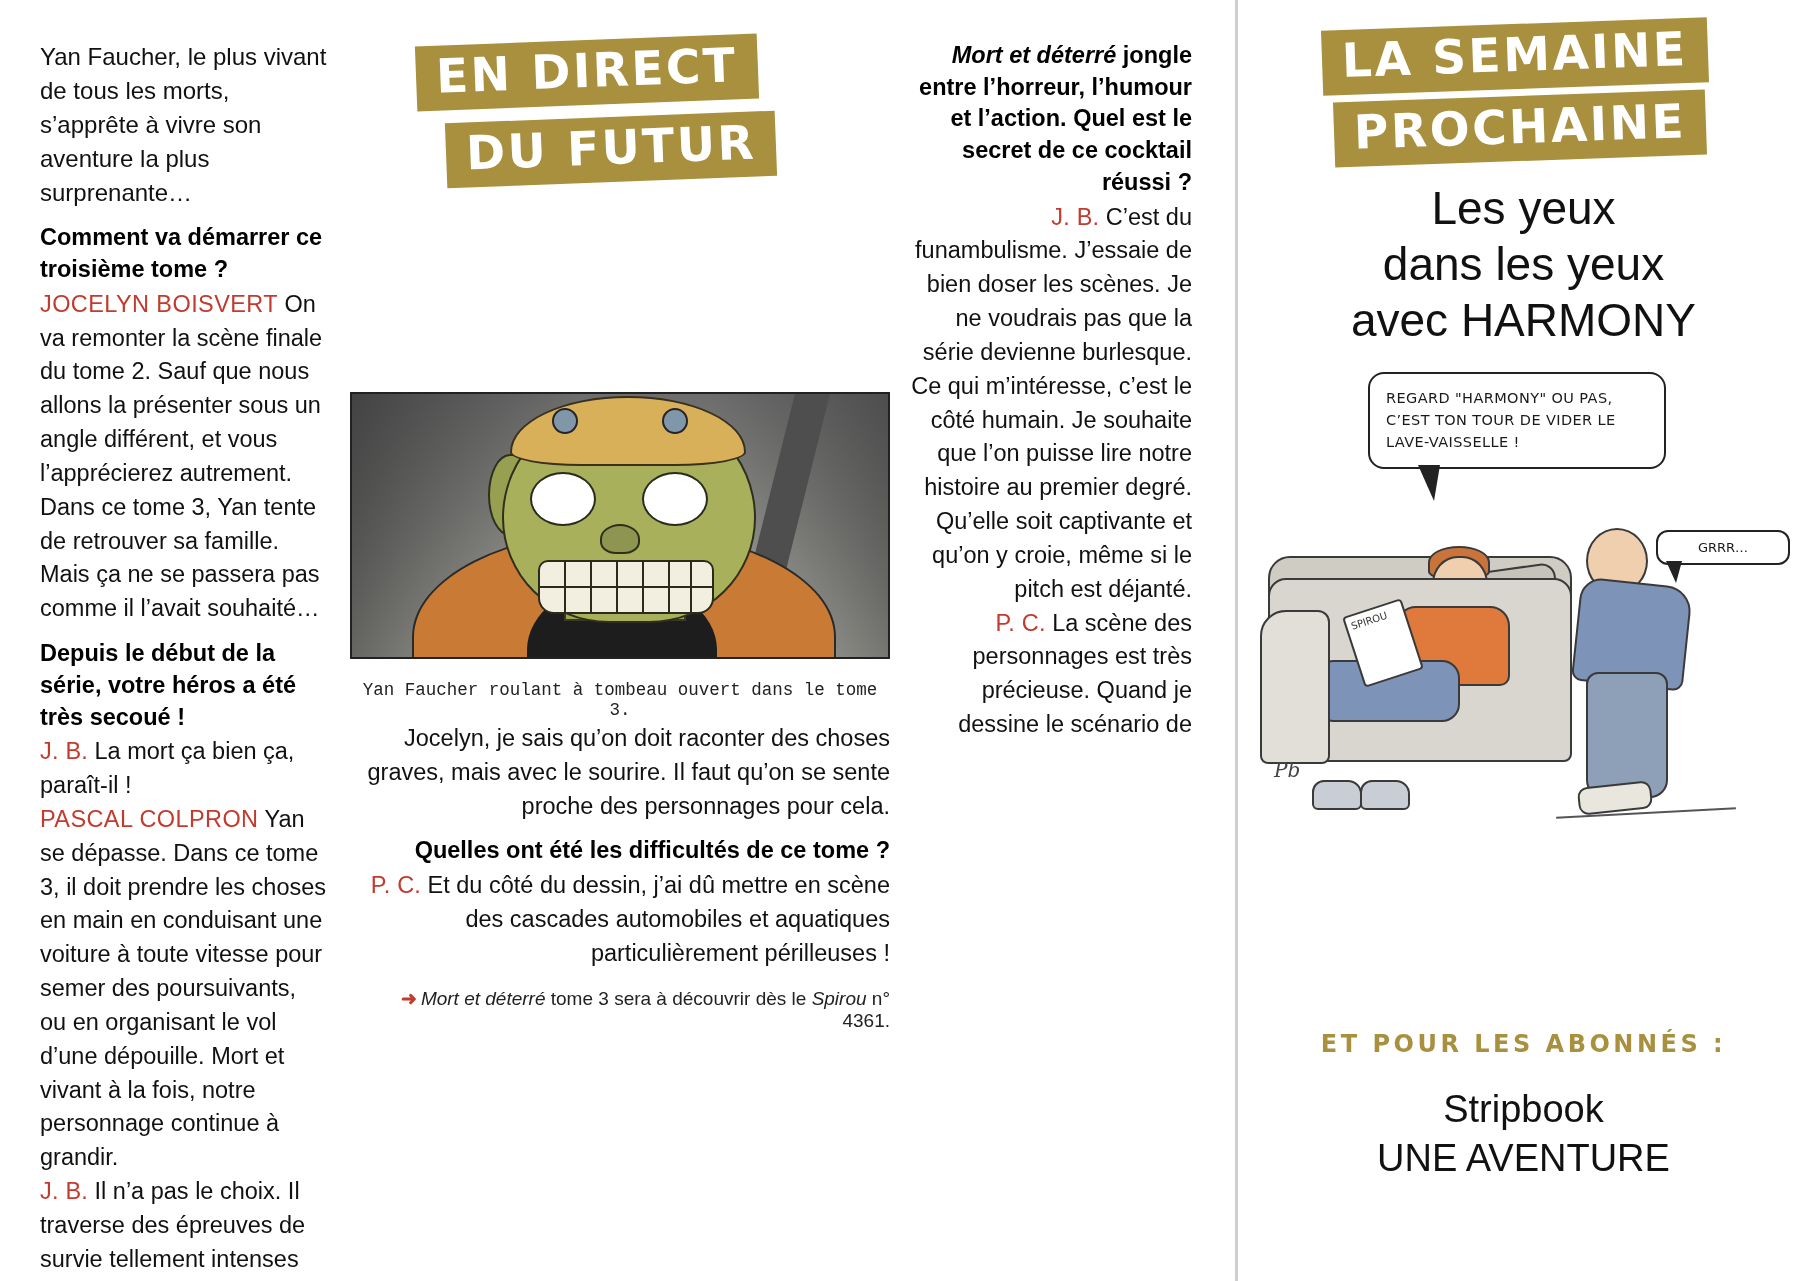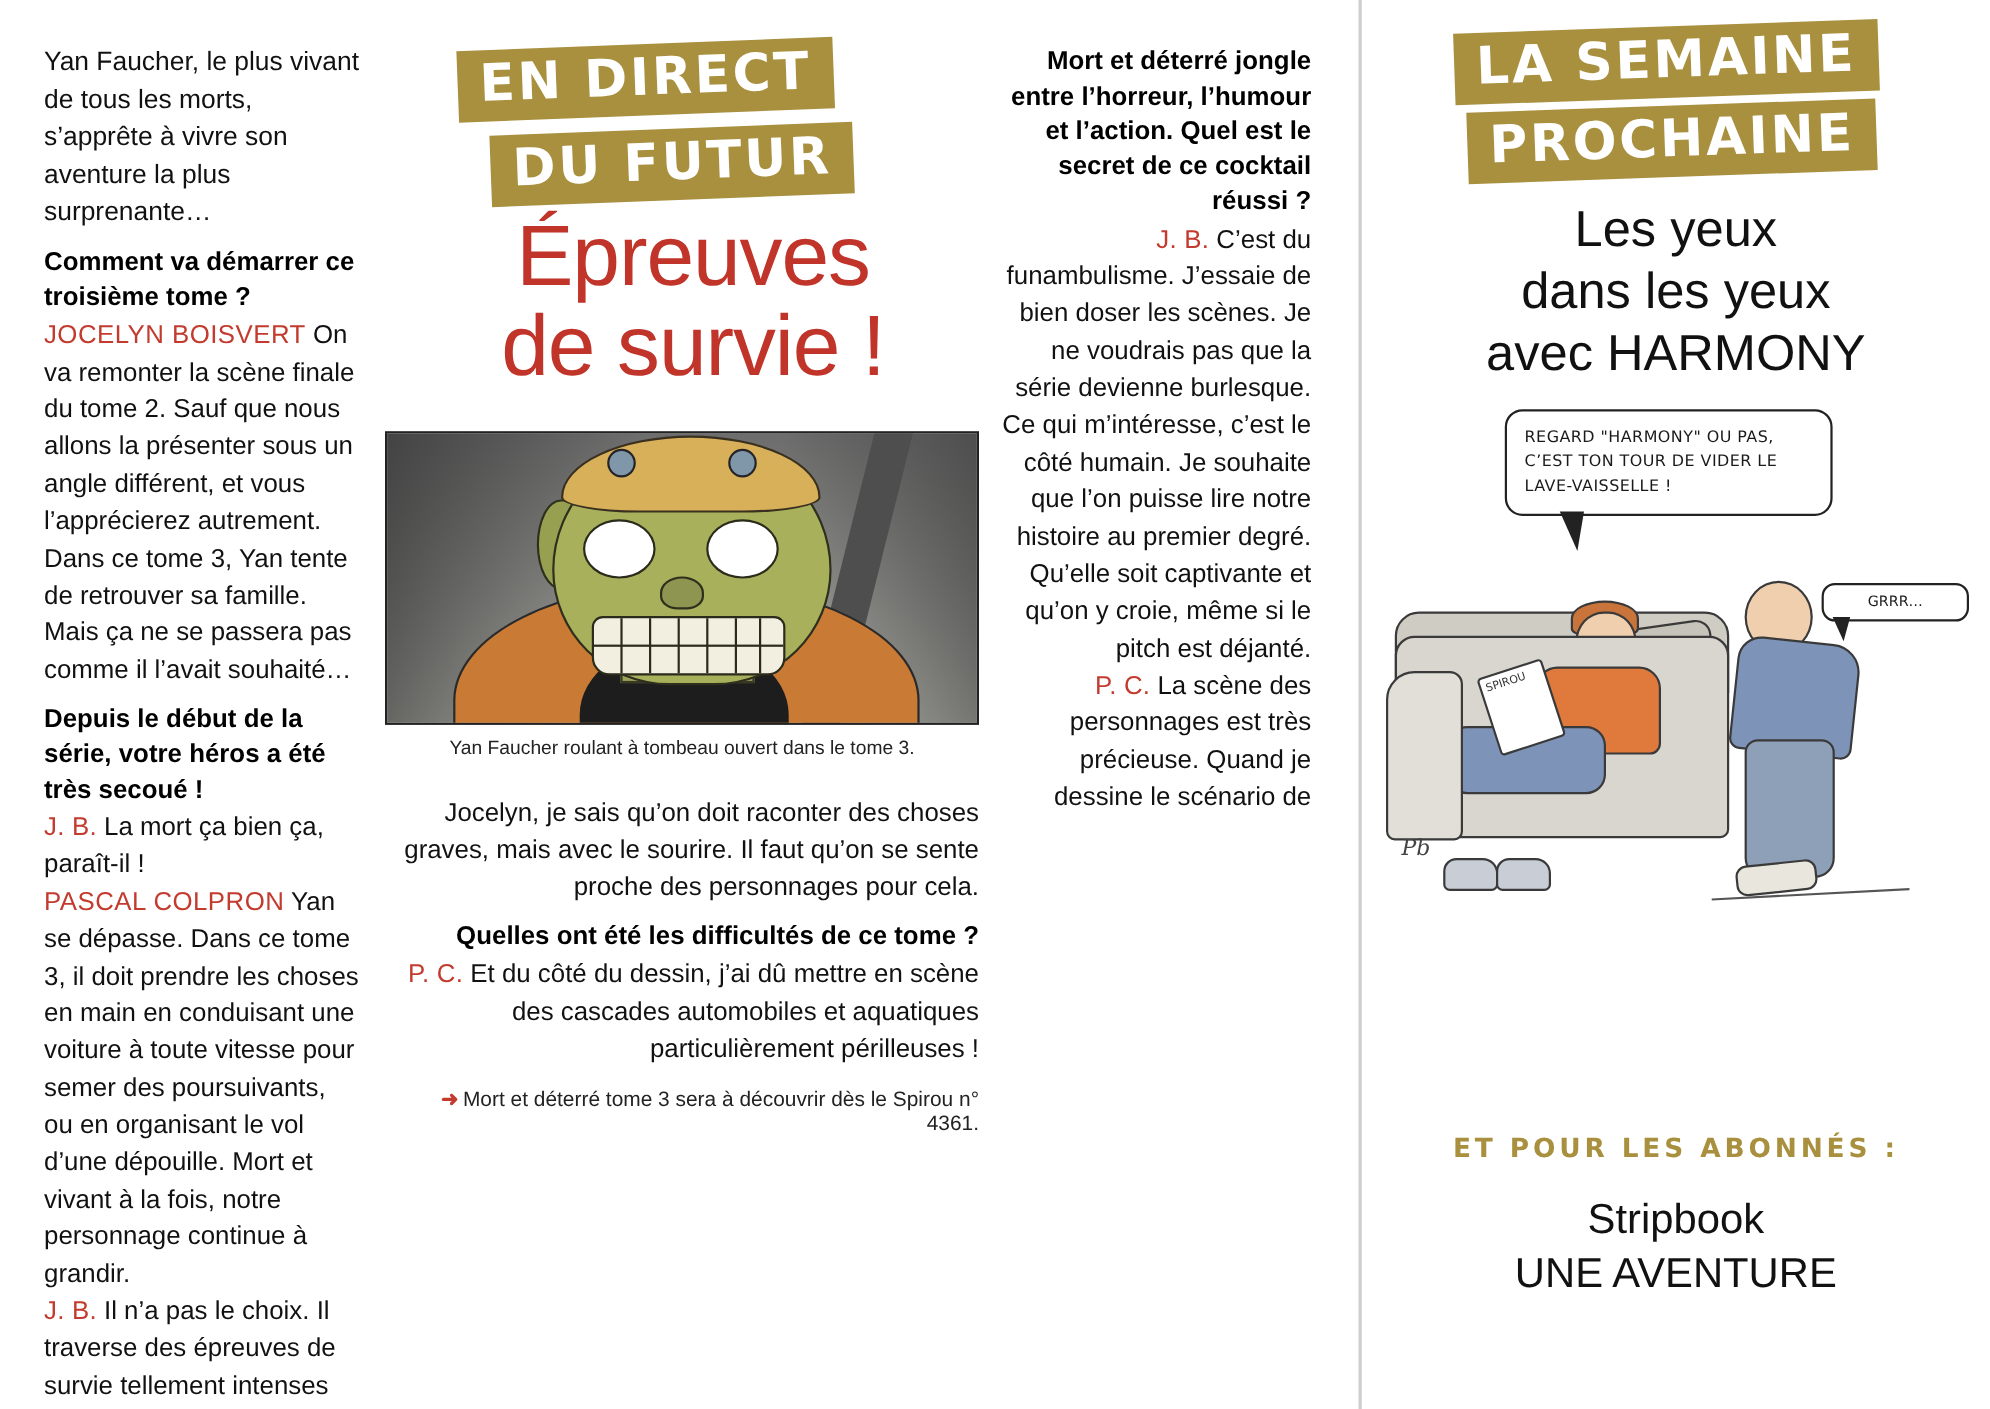--- a/index.html
+++ b/index.html
@@ -274,24 +274,25 @@
     background: #2b2b1c;
   }
   .tooth {
     position: absolute;
     top: 0;
     width: 2px;
     height: 50px;
     background: #2b2b1c;
   }
   .caption {
-    margin-top: 10px;
+    margin-top: 21px;
     text-align: center;
     font-size: 17.5px;
     color: #222;
+    font-family: Liberation Mono, monospace;
   }
 
   
   .col-mid-lower {
     position: absolute;
     left: 310px;
     top: 700px;
     width: 540px;
     text-align: right;
   }
@@ -299,21 +300,21 @@
     margin-top: 16px;
     font-size: 19px;
     color: #222;
     text-align: right;
   }
   .arrow {
     color: #c23b2e;
     font-weight: bold;
     margin-right: 4px;
   }
-  .it { }
+  .it { font-style: italic; }
 
   
   .banner-r1 {
     position: absolute;
     left: 84px;
     top: 24px;
     transform: rotate(-2deg);
   }
   .banner-r2 {
     position: absolute;
@@ -610,24 +611,20 @@
         <p class="q">Depuis le début de la série, votre héros a été très secoué !</p>
         <p class="body-text"><span class="speaker">J. B.</span><span> La mort ça bien ça, paraît-il !</span></p>
         <p class="body-text"><span class="speaker-full">PASCAL COLPRON</span><span> Yan se dépasse. Dans ce tome 3, il doit prendre les choses en main en conduisant une voiture à toute vitesse pour semer des poursuivants, ou en organisant le vol d’une dépouille. Mort et vivant à la fois, notre personnage continue à grandir.</span></p>
         <p class="body-text"><span class="speaker">J. B.</span><span> Il n’a pas le choix. Il traverse des épreuves de survie tellement intenses qu’il adopte presque malgré lui un comportement héroïque.</span></p>
       </div>
 
       <div class="col-mid">
         <div class="banner-wrap">
           <div class="banner banner-1">EN DIRECT</div>
           <div class="banner banner-2">DU FUTUR</div>
-          <div class="headline">
-            <div>Épreuves</div>
-            <div>de survie !</div>
-          </div>
         </div>
 
         <div class="figure">
           <div class="comic">
             <div class="road"></div>
             <div class="seatbelt"></div>
             <div class="shoulders"></div>
             <div class="collar"></div>
             <div class="neck"></div>
             <div class="temple-l"></div>

